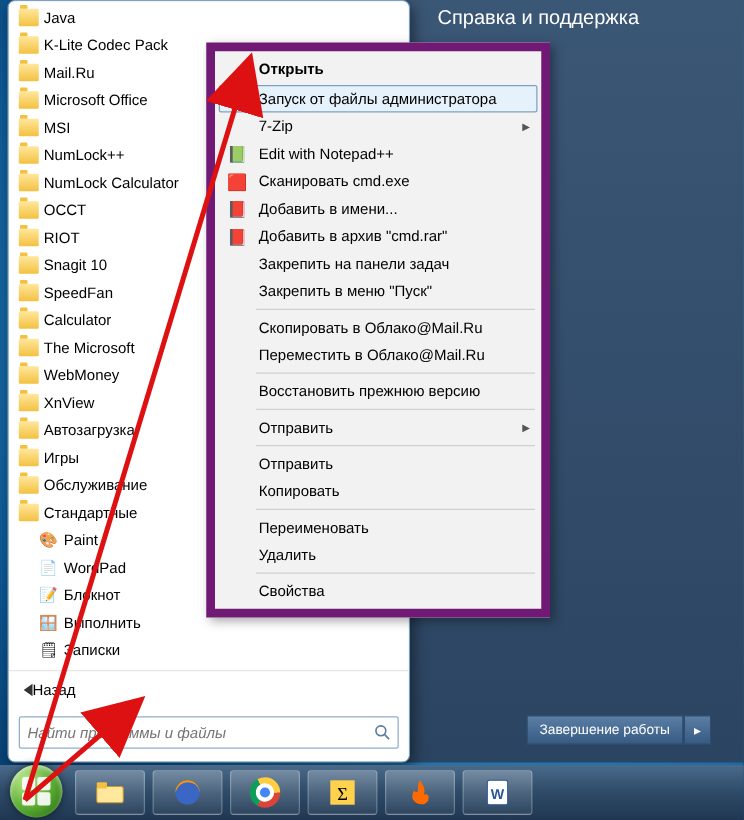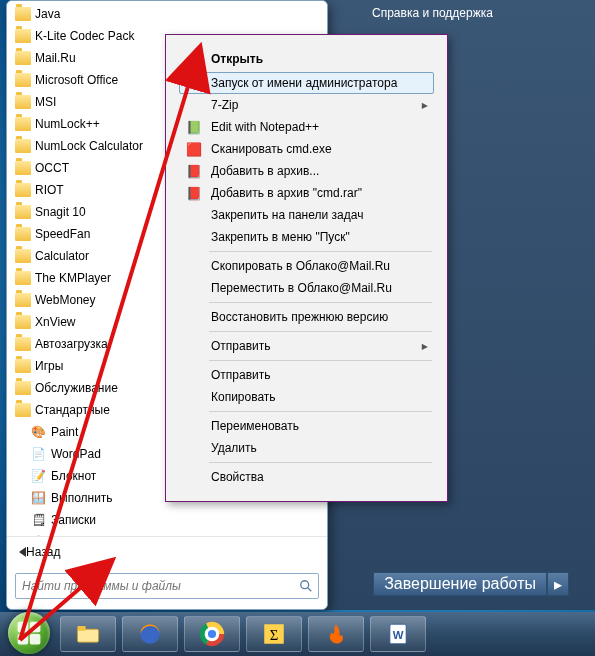--- a/index.html
+++ b/index.html
@@ -5,38 +5,38 @@
   html,body{margin:0;padding:0;width:595px;height:656px;overflow:hidden;font-family:"Segoe UI",Tahoma,sans-serif;font-size:12px;background:#000;}
   .desktop{position:absolute;inset:0;background:radial-gradient(circle at 70% 40%,#5fc6e8 0%,#2f8fc2 45%,#0d5a98 80%,#083c6b 100%);}
   .taskbar{position:absolute;left:0;right:0;bottom:0;height:44px;background:linear-gradient(#4b6a8a,#2d4a67 50%,#203752);display:flex;align-items:center;padding-left:60px;gap:6px;}
   .orb{position:absolute;left:8px;bottom:2px;width:42px;height:42px;border-radius:50%;background:radial-gradient(circle at 30% 30%,#b8e986,#56a82f 55%,#1d5e0e);box-shadow:0 0 8px rgba(0,0,0,.5),inset 0 2px 4px rgba(255,255,255,.6);}
   .orb svg{width:28px;height:28px;margin:7px;}
   .task-btn{width:54px;height:34px;border-radius:3px;background:linear-gradient(rgba(255,255,255,.25),rgba(255,255,255,.05));border:1px solid rgba(255,255,255,.25);display:flex;align-items:center;justify-content:center;}
   .task-btn svg{width:26px;height:26px;}
   .start-panel{position:absolute;left:6px;bottom:46px;width:320px;top:0;display:flex;background:#fff;border:1px solid #7da2c1;border-radius:6px;box-shadow:2px 4px 12px rgba(0,0,0,.5);overflow:hidden;}
   .sp-left{flex:1;background:#fff;display:flex;flex-direction:column;} 
   .right-dark{position:absolute;left:305px;right:0;top:0;bottom:46px;background:linear-gradient(#3b5776,#2b4461);}
-  .help-link{position:absolute;left:350px;top:6px;color:#fff;font-size:12px;margin-left:22px;}
+  .help-link{position:absolute;left:350px;top:6px;color:#fff;font-size:16px;}
   .shutdown{position:absolute;right:26px;bottom:60px;height:24px;display:flex;align-items:center;}
-  .shutdown button{height:24px;background:linear-gradient(#5a7ea4,#365a82);color:#fff;border:1px solid #2d4c6e;font-size:16px;padding:0 10px;cursor:pointer;}
+  .shutdown button{height:24px;background:linear-gradient(#5a7ea4,#365a82);color:#fff;border:1px solid #2d4c6e;font-size:11px;padding:0 10px;cursor:pointer;}
   .shutdown .arrow{width:18px;border-left:1px solid #2d4c6e;display:flex;align-items:center;justify-content:center;color:#fff;}
   .prog-list{flex:1;overflow:hidden;padding:2px 4px;}
   .prog-item{display:flex;align-items:center;height:22px;padding:0 4px;gap:4px;color:#000;white-space:nowrap;}
   .prog-item.indent{padding-left:20px;}
   .folder-icon{width:16px;height:14px;background:linear-gradient(#ffe79c,#f3c141);border-radius:1px;position:relative;}
   .folder-icon:before{content:"";position:absolute;top:-3px;left:1px;width:6px;height:3px;background:#f3c141;border-radius:1px 1px 0 0;}
   .app-icon{width:16px;height:16px;display:flex;align-items:center;justify-content:center;font-size:12px;}
   .back-row{height:30px;display:flex;align-items:center;gap:0;padding:0 12px;border-top:1px solid #e5e5e5;}
   .back-row .tri{width:0;height:0;border-top:5px solid transparent;border-bottom:5px solid transparent;border-right:7px solid #333;}
   .search-row{padding:6px 8px 10px;}
   .search-box{display:flex;align-items:center;height:24px;border:1px solid #8faecb;border-radius:2px;background:#fff;}
   .search-box input{flex:1;border:none;outline:none;height:22px;padding:0 6px;font-style:italic;color:#888;font-size:12px;}
   .search-box .mag{width:24px;display:flex;align-items:center;justify-content:center;color:#5b7da0;}
   
-  .ctx{position:absolute;left:165px;top:34px;width:255px;background:#f2f2f2;border:1px solid #701a75;box-shadow:3px 3px 8px rgba(0,0,0,.35);padding:13px;}
+  .ctx{position:absolute;left:165px;top:34px;width:255px;background:#f2f2f2;border:7px solid #701a75;box-shadow:3px 3px 8px rgba(0,0,0,.35);padding:3px;}
   .ctx-title{font-weight:bold;padding:4px 8px 6px 32px;}
   .ctx-item{position:relative;height:22px;display:flex;align-items:center;padding-left:32px;padding-right:18px;white-space:nowrap;}
   .ctx-item.hover{background:#e5f1fb;border:1px solid #7da2c1;border-radius:2px;height:20px;padding-left:31px;}
   .ctx-sep{height:1px;background:#d0d0d0;margin:3px 2px 3px 30px;}
   .ctx-icon{position:absolute;left:6px;width:18px;height:18px;display:flex;align-items:center;justify-content:center;font-size:13px;}
   .ctx-sub:after{content:"▶";position:absolute;right:6px;font-size:8px;color:#555;}
   
   .arrow-svg{position:absolute;inset:0;pointer-events:none;}
 </style>
 </head>
@@ -98,21 +98,21 @@
         <div class="prog-item">
           <span class="folder-icon"></span>
           <span>SpeedFan</span>
         </div>
         <div class="prog-item">
           <span class="folder-icon"></span>
           <span>Calculator</span>
         </div>
         <div class="prog-item">
           <span class="folder-icon"></span>
-          <span>The KMPlayer</span>
+          <span>The Microsoft</span>
         </div>
         <div class="prog-item">
           <span class="folder-icon"></span>
           <span>WebMoney</span>
         </div>
         <div class="prog-item">
           <span class="folder-icon"></span>
           <span>XnView</span>
         </div>
         <div class="prog-item">
@@ -171,36 +171,36 @@
         </span>
       </div>
     </div>
   </div>
 </div>
 
 <div class="ctx" id="ctx">
   <div class="ctx-title">Открыть</div>
 <div class="ctx-item hover">
       <span class="ctx-icon">🛡</span>
-      <span>Запуск от имени администратора</span>
+      <span>Запуск от файлы администратора</span>
     </div>
     <div class="ctx-item ctx-sub">
       <span>7-Zip</span>
     </div>
     <div class="ctx-item">
       <span class="ctx-icon">📗</span>
       <span>Edit with Notepad++</span>
     </div>
     <div class="ctx-item">
       <span class="ctx-icon">🟥</span>
       <span>Сканировать cmd.exe</span>
     </div>
     <div class="ctx-item">
       <span class="ctx-icon">📕</span>
-      <span>Добавить в архив...</span>
+      <span>Добавить в имени...</span>
     </div>
     <div class="ctx-item">
       <span class="ctx-icon">📕</span>
       <span>Добавить в архив "cmd.rar"</span>
     </div>
     <div class="ctx-item">
       <span>Закрепить на панели задач</span>
     </div>
     <div class="ctx-item">
       <span>Закрепить в меню "Пуск"</span>

